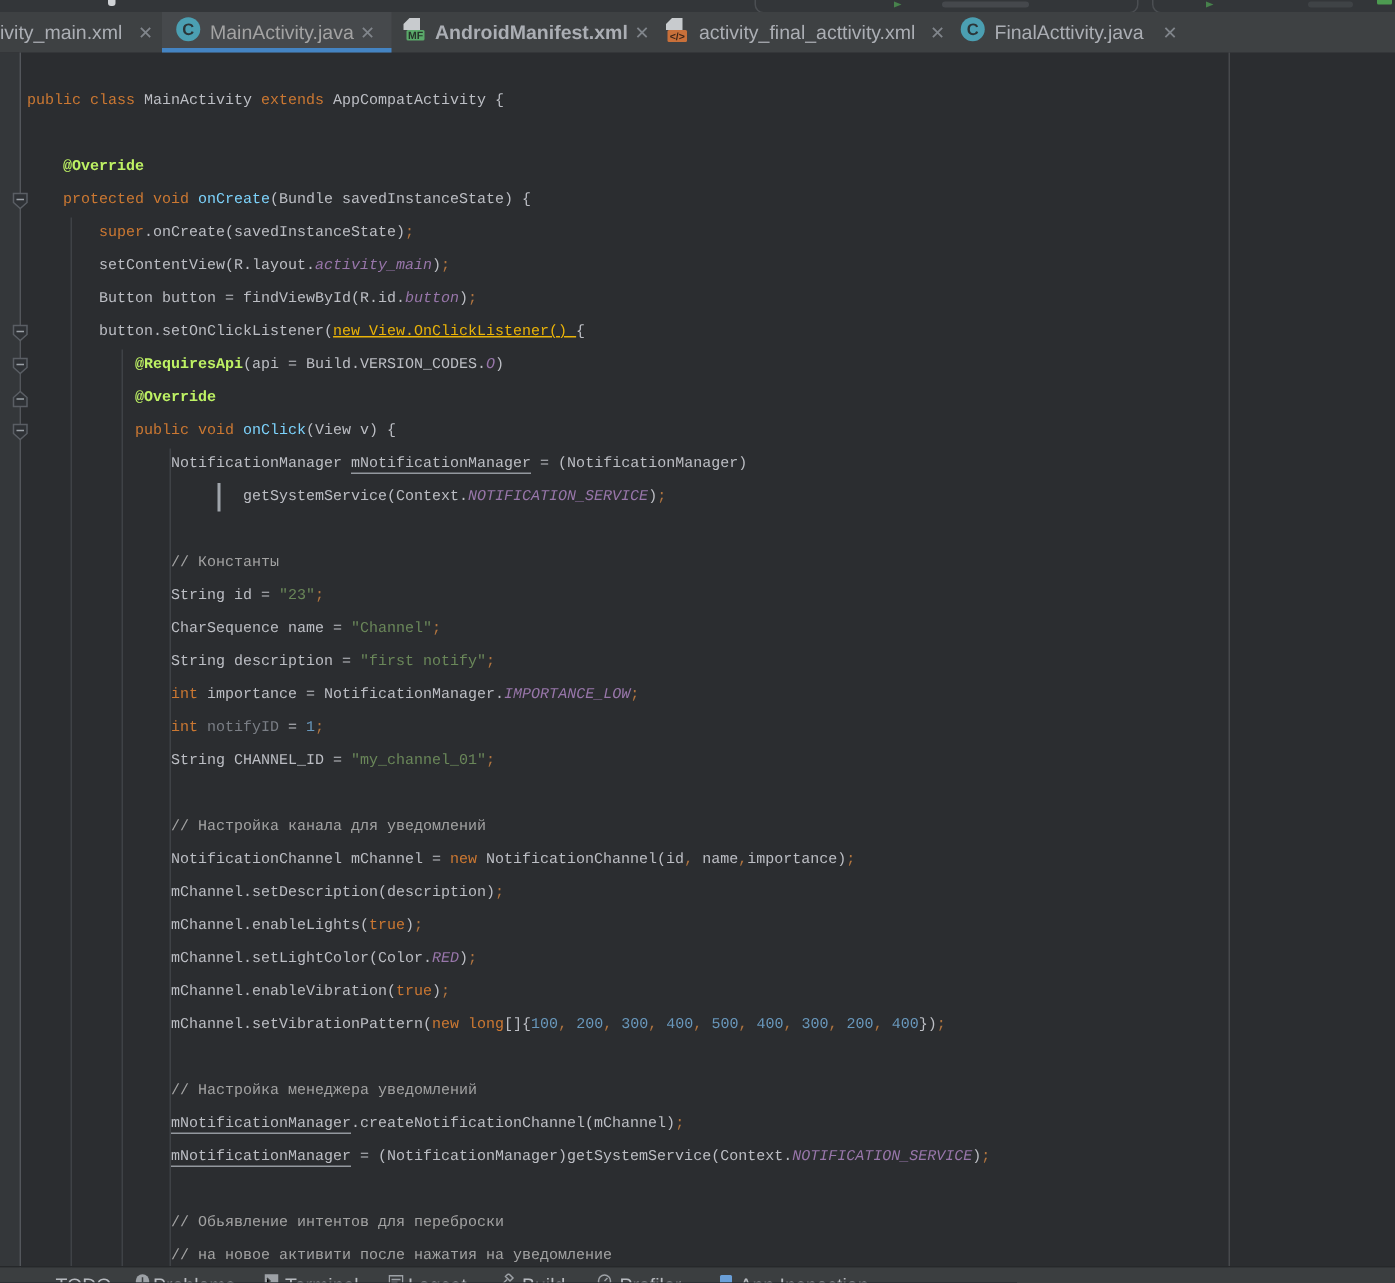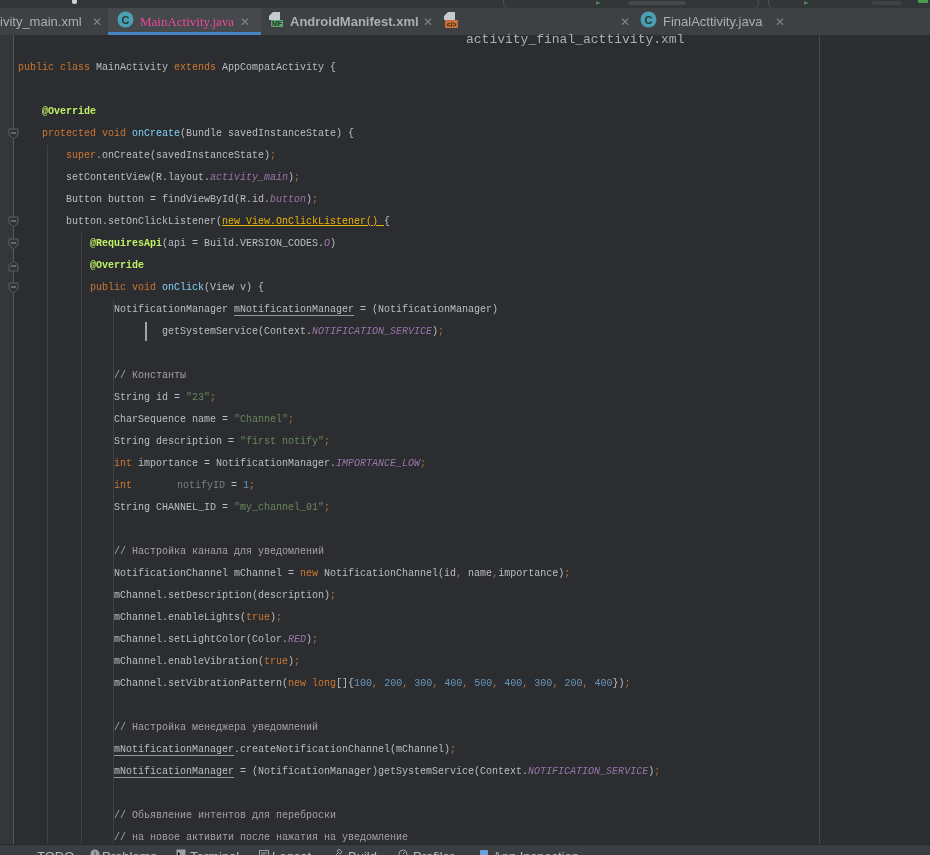--- a/index.html
+++ b/index.html
@@ -5,24 +5,24 @@
 .abs{position:absolute;}
 pre{margin:0;font-family:"Liberation Mono",monospace;font-size:10px;line-height:22px;color:#bcbec4;}
 .kw{color:#cc7832;}
 .mth{color:#7dd3fc;}
 .ann{color:#bef264;font-weight:bold;}
 .str{color:#6a8759;}
 .num{color:#6897bb;}
 .fld{color:#9876aa;font-style:italic;}
 .com{color:#a3a3a3;}
 .dim{color:#eab308;text-decoration:underline;}
-.gray{color:#7a7e85;margin-left:39px;}
+.gray{color:#7a7e85;}
 .p{color:#b0743f;}
 .ul{border-bottom:1px solid #93989e;}
-.tabtxt{font-size:13px;color:#abaeb4;} .tabact{color:#ec4899;font-family:Liberation Serif, serif;}
+.tabtxt{font-size:13px;color:#abaeb4;} .tabact{color:#a3a3a3;}
 .x{color:#80858b;font-size:12px;}
 </style></head>
 <body>
 
 <div class="abs" style="left:0;top:0;width:930px;height:8px;background:#333639;"></div>
 <div class="abs" style="left:503px;top:-6px;width:254px;height:13px;border:1px solid #4b4e52;border-radius:6px;"></div>
 <div class="abs" style="left:768px;top:-6px;width:168px;height:13px;border:1px solid #4b4e52;border-radius:6px;"></div>
 <div class="abs" style="left:596px;top:1px;width:0;height:0;border-left:5px solid #47824c;border-top:2.5px solid transparent;border-bottom:2.5px solid transparent;"></div>
 <div class="abs" style="left:804px;top:1px;width:0;height:0;border-left:5px solid #47824c;border-top:2.5px solid transparent;border-bottom:2.5px solid transparent;"></div>
 <div class="abs" style="left:72px;top:0px;width:5px;height:4px;border-radius:0 0 2px 2px;background:#cfd2d5;"></div>
@@ -51,21 +51,21 @@
     <text x="10" y="15" text-anchor="middle" font-family="Liberation Sans" font-size="7" font-weight="bold" fill="#26342a">MF</text>
   </svg>
 <div class="abs tabtxt" style="left:290px;top:14px;font-weight:bold;">AndroidManifest.xml</div>
 <div class="abs x" style="left:423px;top:15px;">✕</div>
 
 <svg class="abs" style="left:442px;top:11px;" width="17" height="17">
     <path d="M6 1h7v8h-11v-4z" fill="#c8cbce"></path>
     <rect x="3" y="9" width="13" height="8" rx="1" fill="#c9703a"></rect>
     <text x="9.5" y="15.5" text-anchor="middle" font-family="Liberation Sans" font-size="7" font-weight="bold" fill="#3a2317">&lt;/&gt;</text>
   </svg>
-<div class="abs tabtxt" style="left:466px;top:32px;font-family:Liberation Mono, monospace;">activity_final_acttivity.xml</div>
+<div class="abs tabtxt" style="left:466px;top:14px;">activity_final_acttivity.xml</div>
 <div class="abs x" style="left:620px;top:15px;">✕</div>
 
 <svg class="abs" style="left:640px;top:11px;" width="17" height="17">
     <circle cx="8.5" cy="8.5" r="8" fill="#4b9fb2"></circle>
     <text x="8.5" y="12.5" text-anchor="middle" font-family="Liberation Sans" font-size="11" font-weight="bold" fill="#2b3538">C</text>
   </svg>
 <div class="abs tabtxt" style="left:663px;top:14px;text-align:center;">FinalActtivity.java</div>
 <div class="abs x" style="left:775px;top:15px;">✕</div>
 
 <div class="abs" style="left:0;top:35px;width:13px;height:810px;background:#34373a;"></div>

